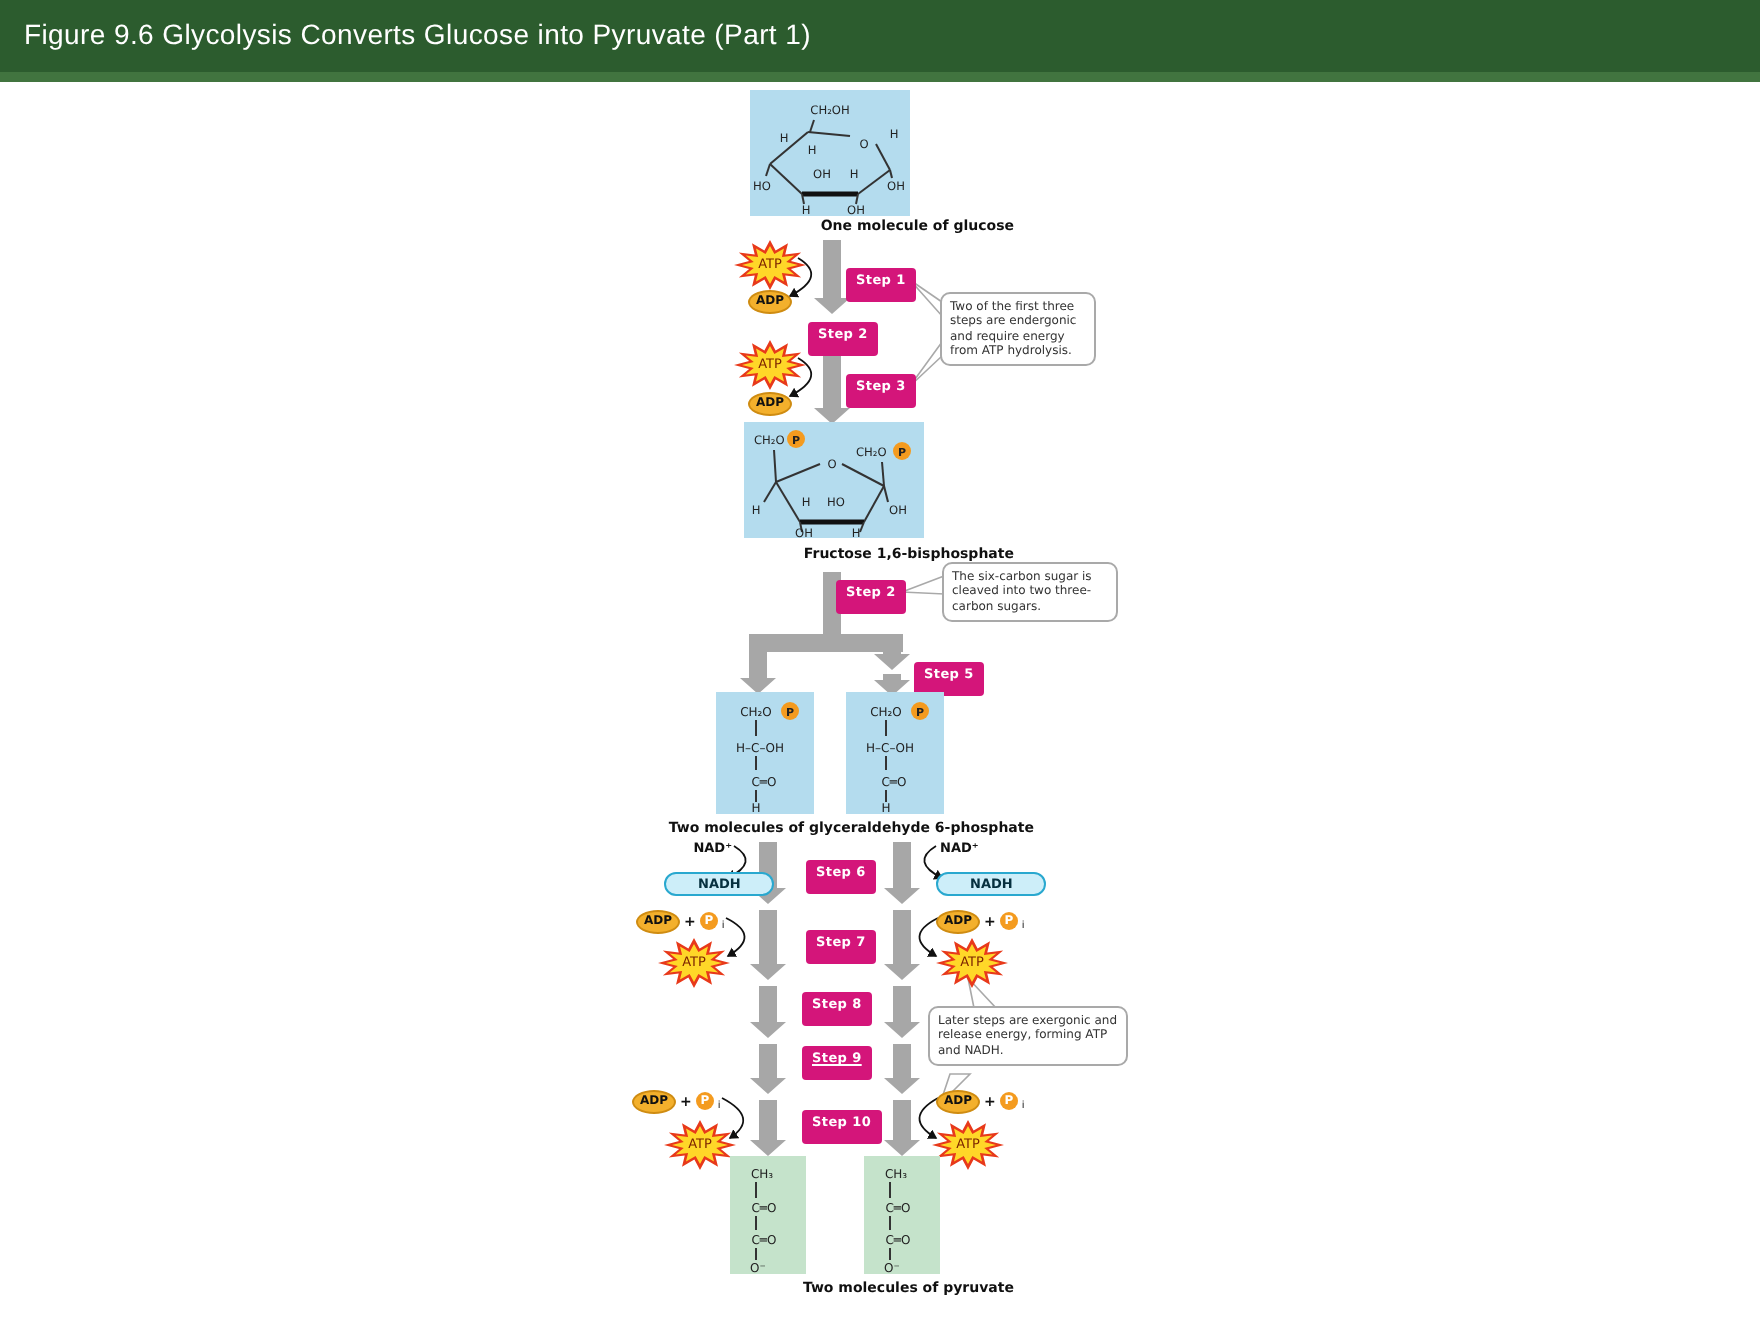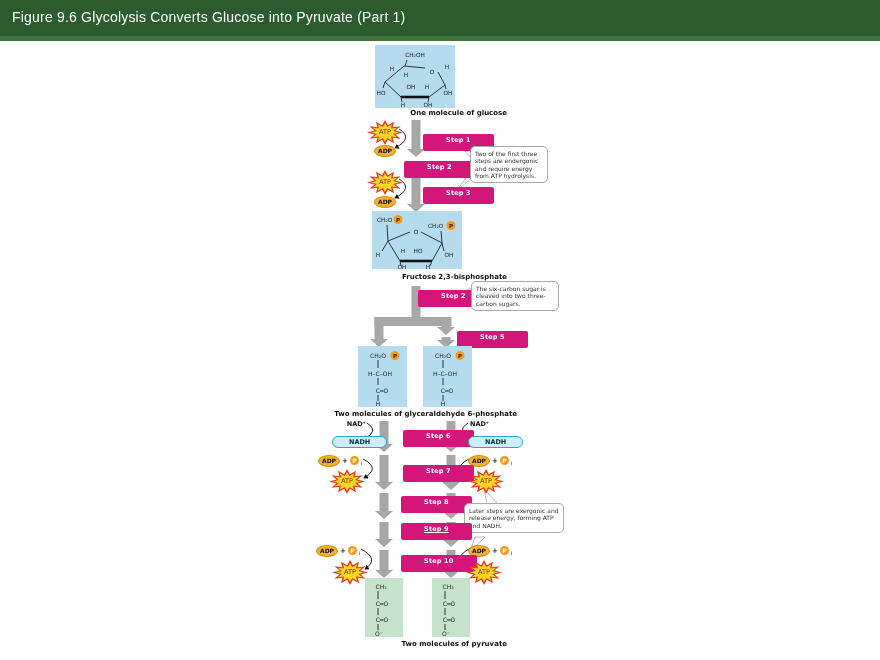--- a/index.html
+++ b/index.html
@@ -12,21 +12,21 @@
   .hdr-strip{position:absolute;left:0;top:36px;width:880px;height:5px;background:#41743f;}
   
   .abs{position:absolute;}
   
   .mbox{position:absolute;background:#b4dcee;}
   .mbox.green{background:#c5e3cb;}
   
   .cap{position:absolute;font-size:7px;font-weight:bold;color:#101010;text-align:right;}
   
   .step{position:absolute;background:#d4157a;color:#fff;font-size:6.5px;font-weight:bold;
-        height:17px;line-height:13px;padding:0 23px;border-radius:2px;letter-spacing:.2px;white-space:nowrap;}
+        height:17px;line-height:13px;padding:0 5px;border-radius:2px;letter-spacing:.2px;white-space:nowrap;}
   
   .burst{position:absolute;width:36px;height:25px;}
   .burst .bo,.burst .bi{position:absolute;
     clip-path:polygon(50% 0%,57.8% 21%,75% 6.7%,71.2% 28.8%,93.3% 25%,79% 42.2%,100% 50%,79% 57.8%,
     93.3% 75%,71.2% 71.2%,75% 93.3%,57.8% 79%,50% 100%,42.2% 79%,25% 93.3%,28.8% 71.2%,6.7% 75%,
     21% 57.8%,0% 50%,21% 42.2%,6.7% 25%,28.8% 28.8%,25% 6.7%,42.2% 21%);}
   .burst .bo{inset:0;background:#e8391a;}
   .burst .bi{inset:3px 4px;background:#ffd728;}
   .burst .bt{position:absolute;inset:0;text-align:center;line-height:25px;
              font-size:6.5px;font-weight:normal;color:#7c2300;}
@@ -180,21 +180,21 @@
         <text x="44" y="23" text-anchor="middle">O</text>
         <text x="31" y="42" text-anchor="middle">H</text>
         <text x="46" y="42" text-anchor="middle">HO</text>
         <text x="6" y="46" text-anchor="middle">H</text>
         <text x="77" y="46" text-anchor="middle">OH</text>
         <text x="30" y="57.5" text-anchor="middle">OH</text>
         <text x="56" y="57.5" text-anchor="middle">H</text>
       </g>
     </svg>
   </div>
-  <div class="cap" style="left:327px;top:273px;width:180px;">Fructose 2,3-bisphosphate</div>
+  <div class="cap" style="left:327px;top:273px;width:180px;">Fructose 1,6-bisphosphate</div>
 
   <div class="step" style="left:418px;top:290px;">Step 2</div>
   <div class="callout" style="left:471px;top:281px;width:78px;">The six-carbon sugar is cleaved into two three-carbon sugars.</div>
   <div class="step" style="left:457px;top:331px;">Step 5</div>
 
   <div class="mbox" style="left:358px;top:346px;width:49px;height:61px;">
     <svg width="49" height="61" viewBox="0 0 49 61">
       <g stroke="#333" stroke-width="1">
           <path d="M20,14 V22"></path>
           <path d="M20,32 V39"></path>

